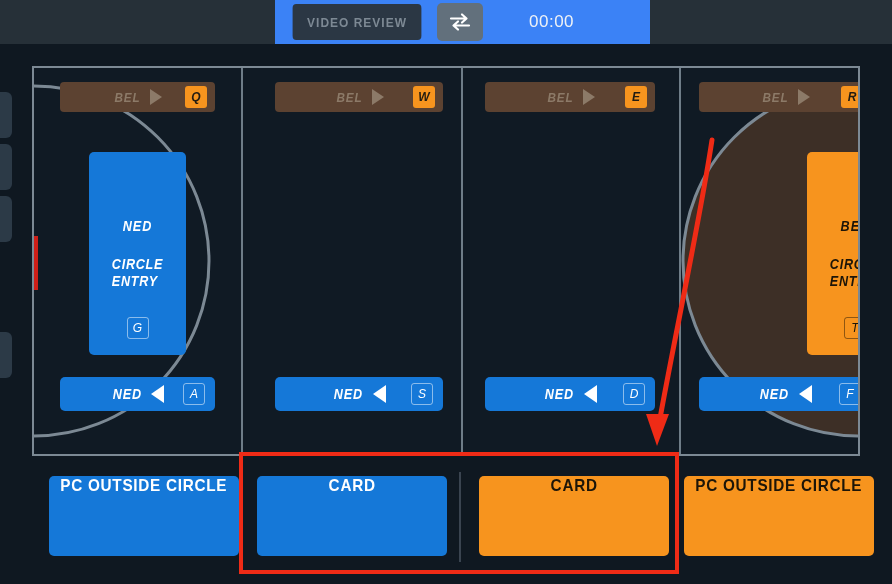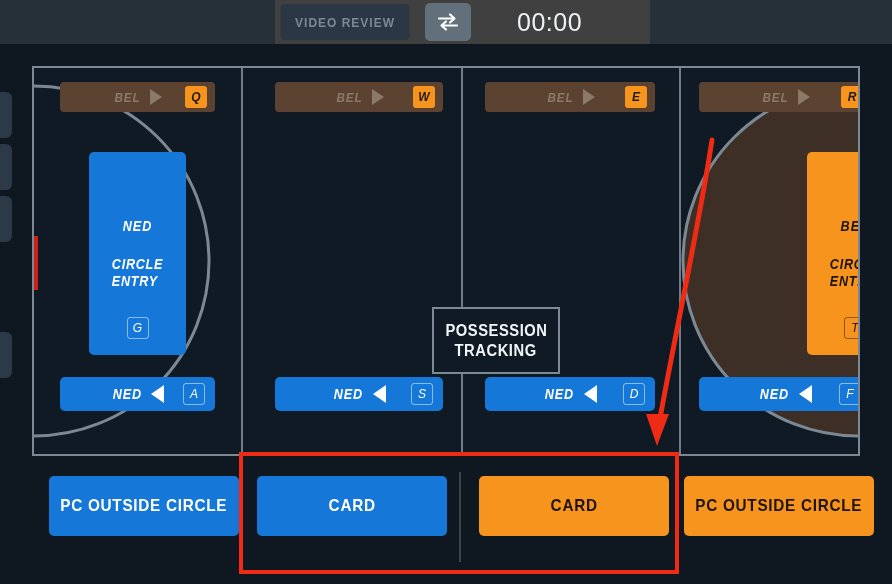--- a/index.html
+++ b/index.html
@@ -26,25 +26,25 @@
     width: 892px; height: 44px;
     background: #263038;
     display: flex;
     align-items: center;
     justify-content: center;
   }
   .topbar-center {
     position: absolute;
     left: 275px; top: 0;
     width: 375px; height: 44px;
-    background: #404040;
+    background: #3b82f6;
     display: flex;
     align-items: center;
     gap: 10px;
-    padding-left: 0;
+    padding-left: 12px;
   }
   .video-review-btn {
     width: 140px; height: 36px;
     background: #2b3744;
     border-radius: 4px;
     color: #7d8994;
     font-size: 13px;
     font-weight: bold;
     letter-spacing: 1.1px;
     display: flex;
@@ -57,21 +57,21 @@
     width: 46px; height: 38px;
     background: #62707c;
     border-radius: 5px;
     display: flex;
     align-items: center;
     justify-content: center;
   }
   .swap-btn svg { display: block; }
   .timer {
     color: #eef2f6;
-    font-size: 25px;
+    font-size: 17px;
     letter-spacing: 0.5px;
     margin-left: 36px;
     font-family: "Liberation Sans", sans-serif;
   }
 
   
   .side-tab {
     position: absolute;
     background: #2c3a47;
     border-radius: 6px;
@@ -255,24 +255,24 @@
 
   
   .action-row {
     position: absolute;
     left: 32px; top: 462px;
     width: 828px; height: 110px;
   }
   .action-cell {
     position: absolute;
     top: 14px;
-    height: 60px;
+    height: 80px;
     border-radius: 5px;
     display: flex;
-    align-items: center;
+    align-items: flex-start;
     justify-content: center;
   }
   .action-cell.blue { background: #1578d8; color: #ffffff; }
   .action-cell.orange { background: #f7941e; color: #1d1508; }
   .action-cell span {
     font-size: 17px;
     font-weight: bold;
     letter-spacing: 0.8px;
     transform: scaleX(0.9);
   }
@@ -408,24 +408,20 @@
         <span class="ce-key dark">T</span>
       </div>
 
       <div class="team-bar-bottom" style="left:20px; top:309px; width:172px;">
         <span class="tb-label">NED</span>
         <span class="tri-left"></span>
         <span class="key-badge-outline">F</span>
       </div>
     </div>
 
-    <div class="possession-box">
-      <span>POSSESSION</span>
-      <span>TRACKING</span>
-    </div>
   </div>
 
   <div class="action-row">
     <div class="action-sep" style="left:207px;"></div>
     <div class="action-sep" style="left:427px;"></div>
     <div class="action-sep" style="left:645px;"></div>
 
     <div class="action-cell blue" style="left:17px; width:190px;">
       <span>PC OUTSIDE CIRCLE</span>
     </div>

